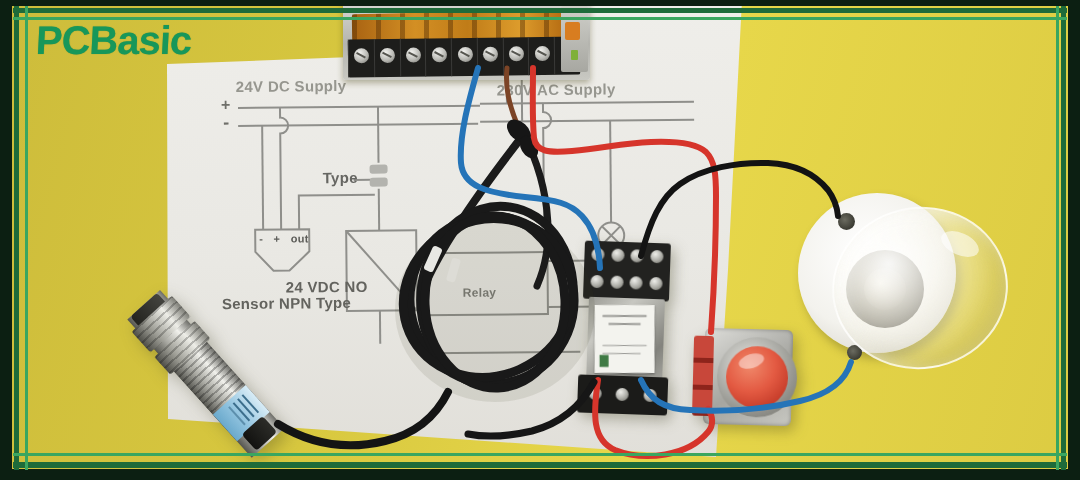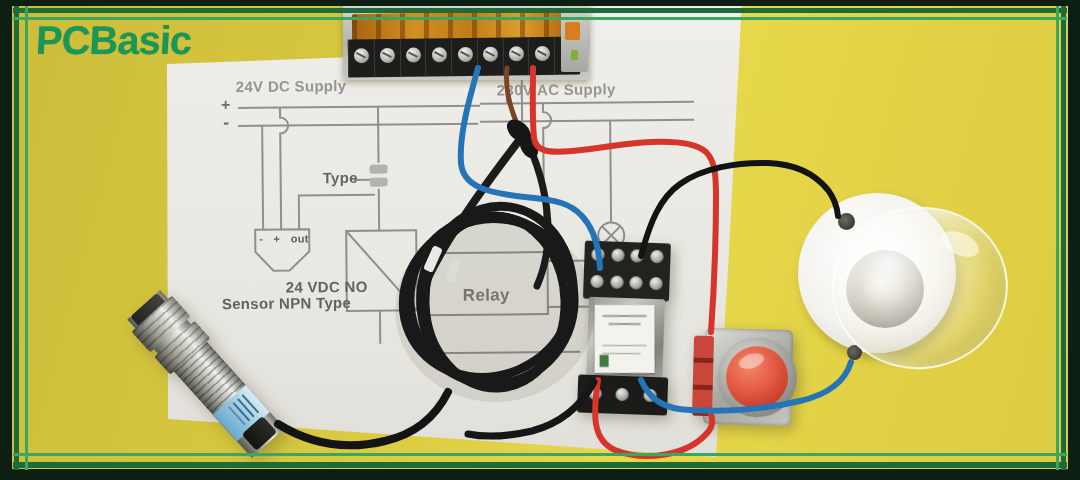--- a/index.html
+++ b/index.html
@@ -16,21 +16,21 @@
                 color:#8a8a86;pointer-events:none;}
   .slab{position:absolute;font-weight:bold;letter-spacing:.3px;}
   .lab-dc{left:236px;top:78px;font-size:15px;color:#96968f;}
   .lab-plus{left:221px;top:96px;font-size:16px;color:#6f6f6a;}
   .lab-minus{left:223px;top:112px;font-size:18px;color:#6f6f6a;}
   .lab-ac{left:497px;top:84px;font-size:15px;color:#96968f;}
   .lab-stop{left:322px;top:170px;font-size:15px;color:#666662;}
   .lab-pins{left:258px;top:233px;font-size:11px;color:#5c5c58;word-spacing:7px;}
   .lab-cap1{left:236px;top:279px;font-size:15px;color:#63635e;margin-left:48px;}
   .lab-cap2{left:220px;top:295px;font-size:15px;color:#63635e;}
-  .lab-relay{left:461px;top:288px;font-size:17px;color:#7d7d78;}
+  .lab-relay{left:461px;top:288px;font-size:12px;color:#7d7d78;}
   
   .psu{left:343px;top:0px;width:247px;height:80px;}
   .psu-case{inset:0;background:linear-gradient(180deg,#d9d9d5,#b4b4ae 55%,#c9c9c3);
             border-radius:3px;box-shadow:0 3px 6px rgba(80,75,30,.4);}
   .psu-strip{left:9px;top:12px;width:210px;height:28px;transform:rotate(-1.3deg);border-radius:3px;
              background:linear-gradient(90deg,#a96312,#d38f24 30%,#c07c18 55%,#dd9c2c 80%,#b86f14);}
   .psu-strip::after{content:"";position:absolute;inset:0;
              background:repeating-linear-gradient(90deg,rgba(70,35,0,.4) 0 5px,transparent 5px 24px);}
   .psu-terms{left:5px;top:38px;width:232px;height:38px;background:#1d1d1b;border-radius:2px;
              display:flex;transform:rotate(-.7deg);}

